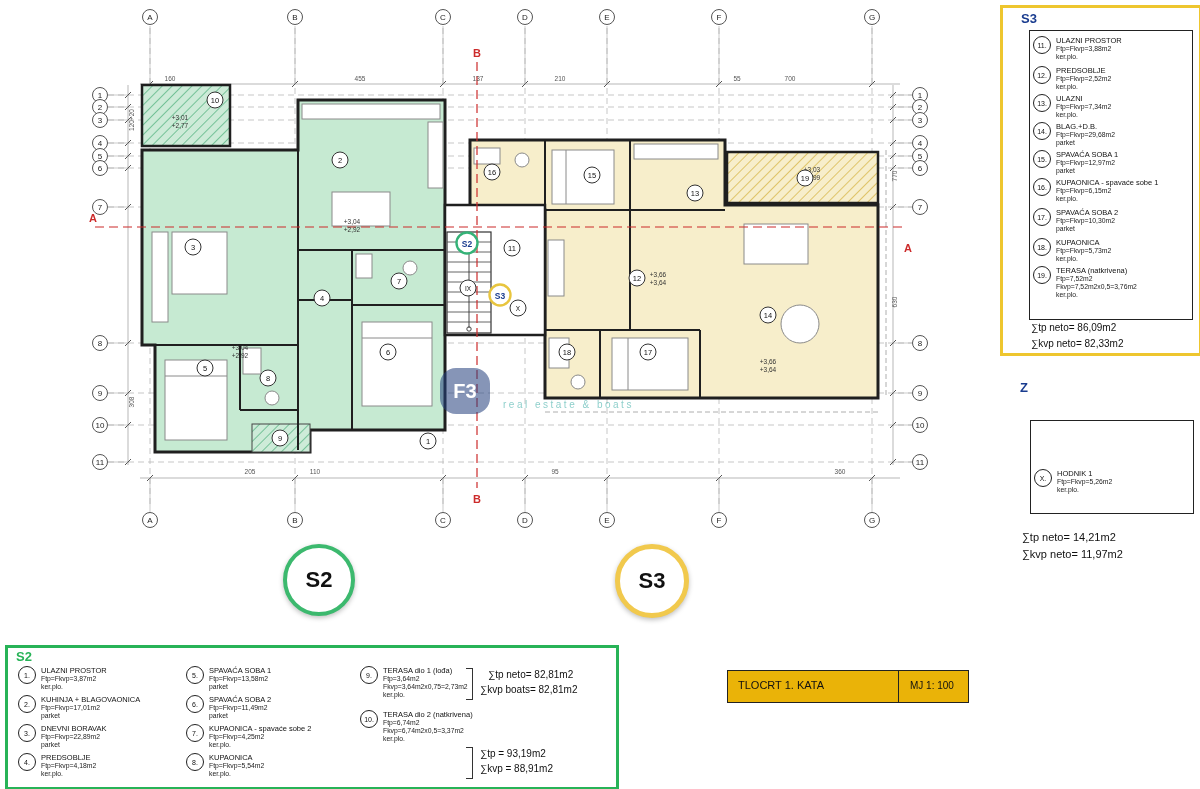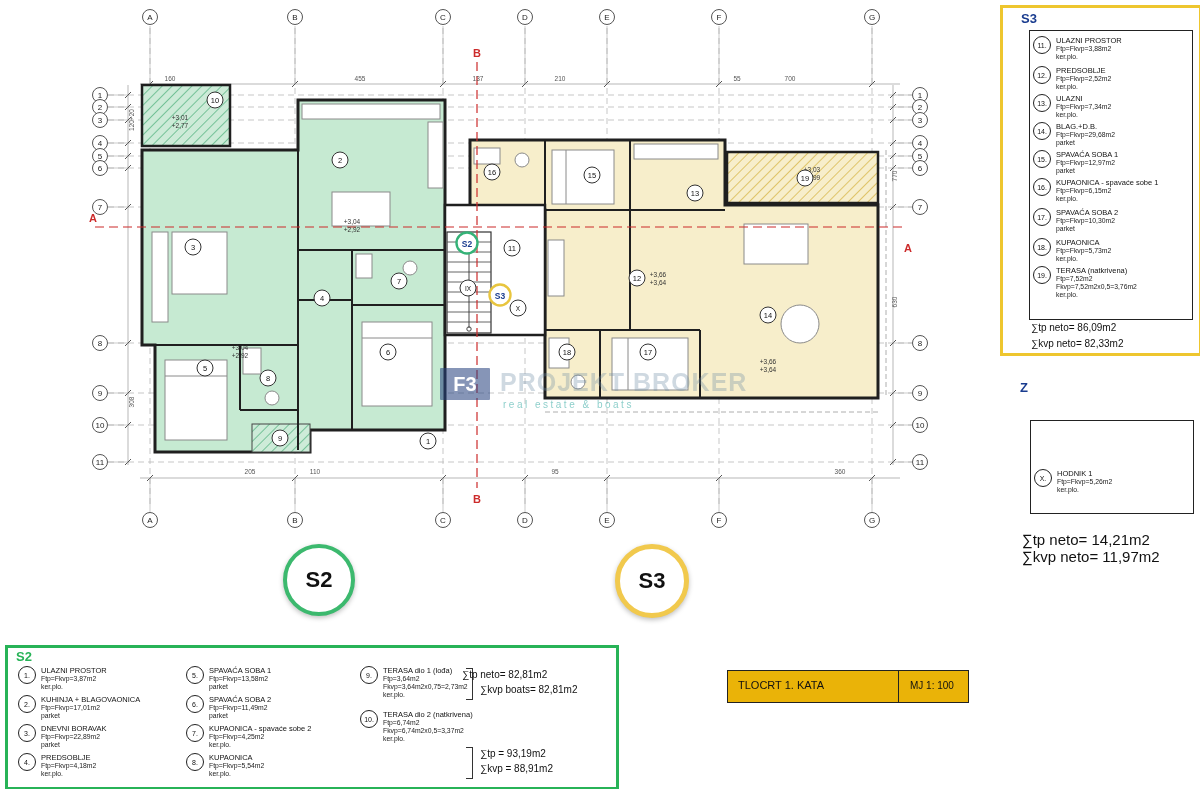--- a/index.html
+++ b/index.html
@@ -21,28 +21,28 @@
   .lg-title{position:absolute;font-weight:bold;font-size:13px}
   .t-green{color:#27b357}
   .t-blue{color:#1a3c8f}
   .item{position:absolute;display:flex;gap:5px;align-items:flex-start}
   .nb{flex:none;width:16px;height:16px;border:1px solid #222;border-radius:50%;background:#fff;display:flex;align-items:center;justify-content:center;font-size:7px}
   .it{display:flex;flex-direction:column;line-height:1.2}
   .nm{font-size:7.5px;white-space:nowrap}
   .fm{font-size:6.8px;color:#222;white-space:nowrap}
   .sum{position:absolute;font-size:10px;white-space:nowrap}
   .brk{position:absolute;width:6px;border:1px solid #333;border-left:none}
-  .psum{position:absolute;font-size:15px;white-space:nowrap}
+  .psum{position:absolute;font-size:11px;white-space:nowrap}
 
   .badge{position:absolute;width:64px;height:64px;border-radius:50%;background:#fff;display:flex;align-items:center;justify-content:center;font-size:22px;font-weight:bold;color:#111;box-shadow:0 2px 5px rgba(0,0,0,.25)}
   .badge-s2{left:283px;top:544px;border:4px solid #3cb96e}
   .badge-s3{left:615px;top:544px;border:5px solid #f1c94d}
 
   .wm{position:absolute;left:440px;top:366px;width:330px;height:52px;opacity:.55;pointer-events:none}
-  .wm-logo{position:absolute;left:0;top:2px;width:50px;height:32px;background:#24407e;border-radius:1px;color:#fff;font-size:20px;font-weight:bold;display:flex;align-items:center;justify-content:center}
+  .wm-logo{position:absolute;left:0;top:2px;width:50px;height:46px;background:#24407e;border-radius:16px;color:#fff;font-size:20px;font-weight:bold;display:flex;align-items:center;justify-content:center}
   .wm-l1{position:absolute;left:60px;top:2px;font-size:25px;font-weight:bold;letter-spacing:1px;color:rgba(110,140,165,.6);white-space:nowrap}
   .wm-l2{position:absolute;left:63px;top:33px;font-size:10px;letter-spacing:2.5px;color:#2fa7a0;white-space:nowrap}
 
   .tblock{position:absolute;left:727px;top:670px;width:240px;height:31px;border:1px solid #222;background:#eab308}
   .tblock .tb-div{position:absolute;left:170px;top:0;bottom:0;width:1px;background:#222}
   .tb-title{position:absolute;left:10px;top:8px;font-size:11px;white-space:nowrap}
   .tb-scale{position:absolute;left:182px;top:9px;font-size:10px;white-space:nowrap}
 </style>
 </head>
 <body>
@@ -410,21 +410,20 @@
     <text class="gl" x="920" y="210">7</text>
     <text class="gl" x="920" y="346">8</text>
     <text class="gl" x="920" y="396">9</text>
     <text class="gl" x="920" y="428">10</text>
     <text class="gl" x="920" y="465">11</text>
   </g>
 </svg>
 
 <div class="wm">
   <div class="wm-logo">F3</div>
-  <div class="wm-l1">PROJEKT BROKER</div>
   <div class="wm-l2">real estate &amp; boats</div>
 </div>
 
 <div class="badge badge-s2">S2</div>
 <div class="badge badge-s3">S3</div>
 
 <div class="box s3-box">
   <div class="lg-title t-blue" style="left:18px;top:3px">S3</div>
   <div class="inner" style="left:26px;top:22px;width:162px;height:288px">
     <div class="item" style="left:3px;top:5px">
@@ -601,21 +600,21 @@
     <span class="nb">10.</span>
     <span class="it">
         <span class="nm">TERASA dio 2 (natkrivena)</span>
         <span class="fm">Ftp=6,74m2</span>
         <span class="fm">Fkvp=6,74m2x0,5=3,37m2</span>
         <span class="fm">ker.plo.</span>
       </span>
   </div>
 
   <div class="brk" style="left:458px;top:20px;height:30px"></div>
-  <div class="sum" style="left:454px;top:21px">∑tp neto= 82,81m2</div>
+  <div class="sum" style="left:480px;top:21px">∑tp neto= 82,81m2</div>
   <div class="sum" style="left:472px;top:36px">∑kvp boats= 82,81m2</div>
   <div class="brk" style="left:458px;top:99px;height:30px"></div>
   <div class="sum" style="left:472px;top:100px">∑tp = 93,19m2</div>
   <div class="sum" style="left:472px;top:115px">∑kvp = 88,91m2</div>
 </div>
 
 <div class="tblock">
   <div class="tb-title">TLOCRT 1. KATA</div>
   <div class="tb-div"></div>
   <div class="tb-scale">MJ 1: 100</div>

